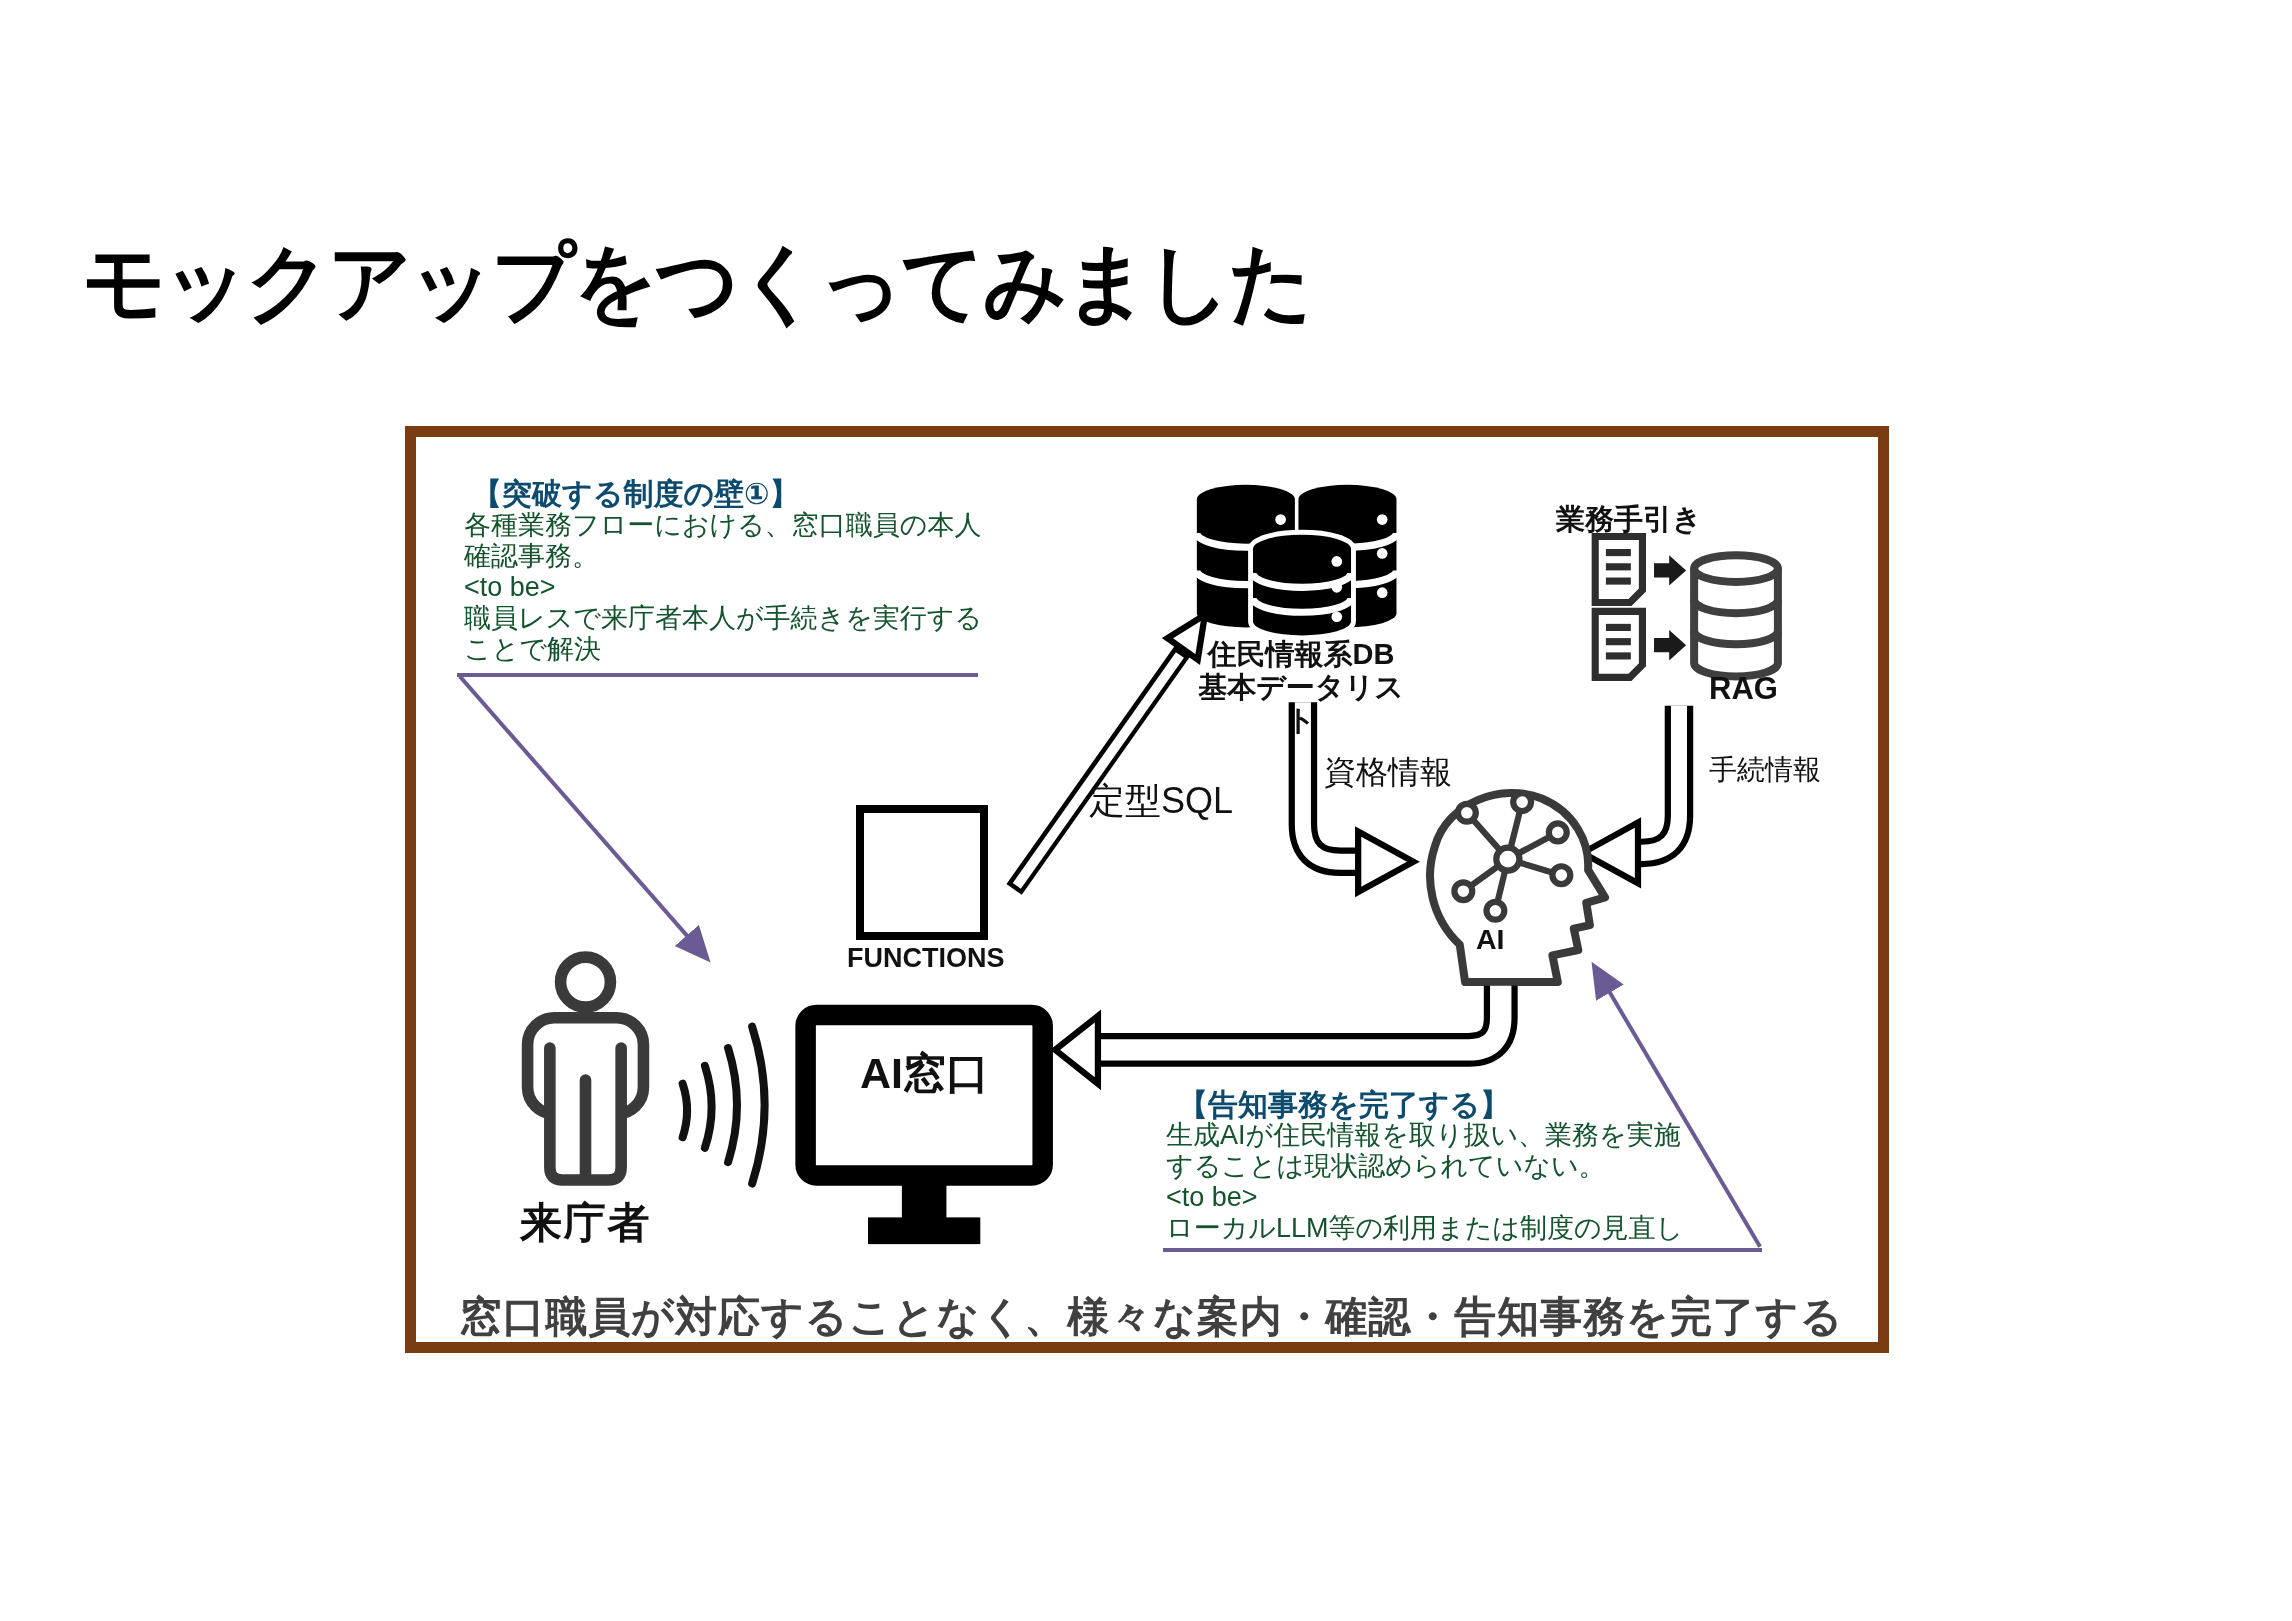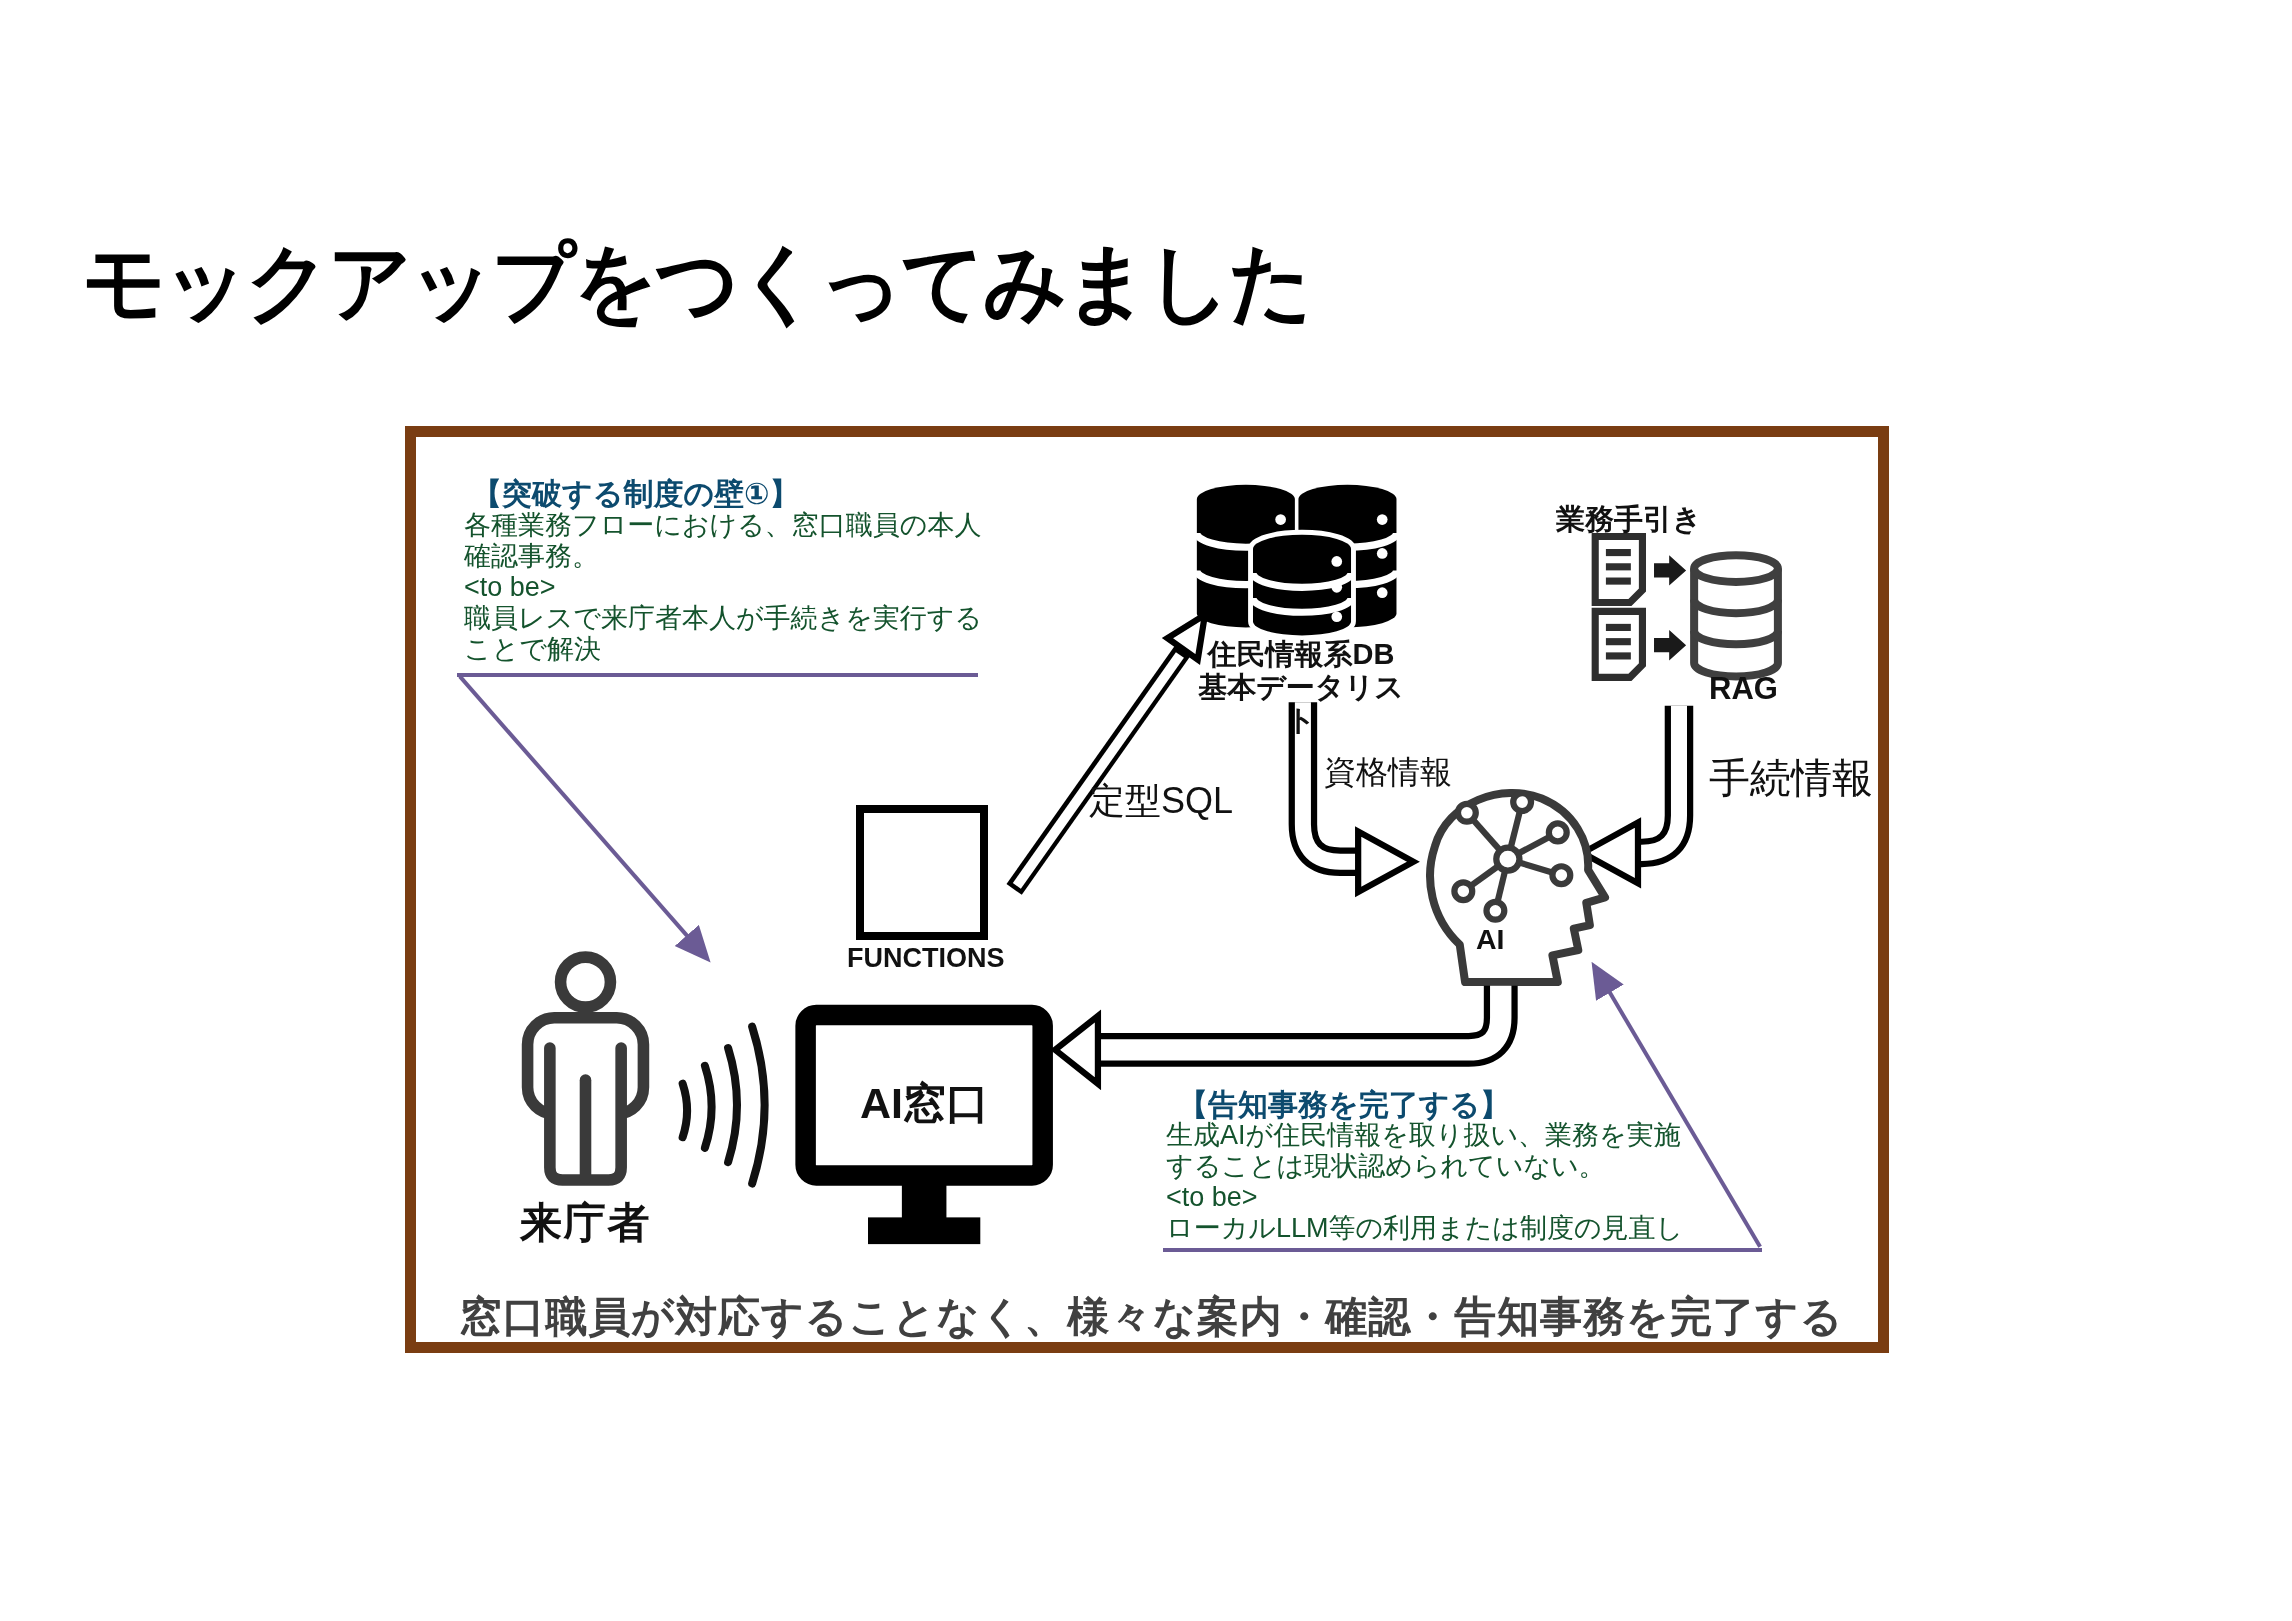--- a/index.html
+++ b/index.html
@@ -29,24 +29,24 @@
   .underline{position:absolute;height:3.6px;background:#6b5b95;z-index:2;}
   #underline1{left:457px;top:673px;width:521px;}
   #underline2{left:1163px;top:1248px;width:599px;}
   
   #db-label{left:1185px;top:638px;width:232px;text-align:center;font-size:29px;
             font-weight:bold;line-height:33px;white-space:normal;}
   #manual-label{left:1556px;top:500px;font-size:29px;font-weight:bold;}
   #rag-label{left:1709px;top:671px;font-size:31px;font-weight:bold;}
   #sql-label{left:1089px;top:777px;font-size:36px;}
   #qual-label{left:1324px;top:751px;font-size:32px;}
-  #proc-label{left:1709px;top:751px;font-size:41px;}
+  #proc-label{left:1709px;top:751px;font-size:28px;}
   #functions-label{left:847px;top:943px;width:153px;text-align:center;font-size:27px;font-weight:bold;}
   #ai-label{left:1476px;top:923px;font-size:28.5px;font-weight:bold;}
-  #kiosk-label{left:806px;top:1075px;width:237px;text-align:center;font-size:43px;font-weight:bold;}
+  #kiosk-label{left:806px;top:1045px;width:237px;text-align:center;font-size:43px;font-weight:bold;}
   #visitor-label{left:520px;top:1195px;font-size:42px;font-weight:bold;letter-spacing:1.8px;}
   #conclusion{left:421px;top:1289px;width:1461px;text-align:center;font-size:42px;
               font-weight:bold;color:#404040;letter-spacing:0.9px;}
   #functions-box{left:856px;top:805px;width:132px;height:135px;border:8px solid #000;
                  box-sizing:border-box;background:#fff;z-index:1;}
 </style>
 </head>
 <body>
 
 <div id="stage">

